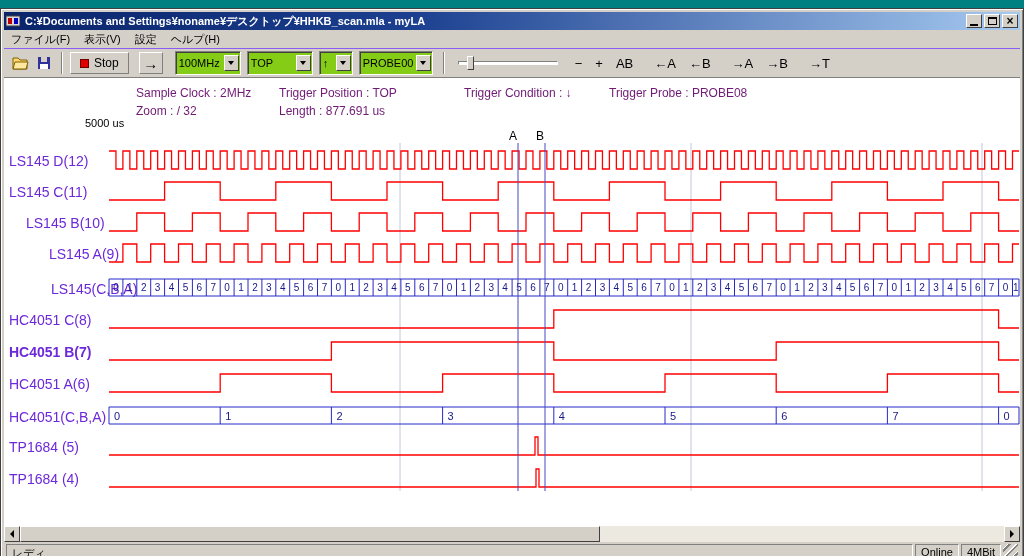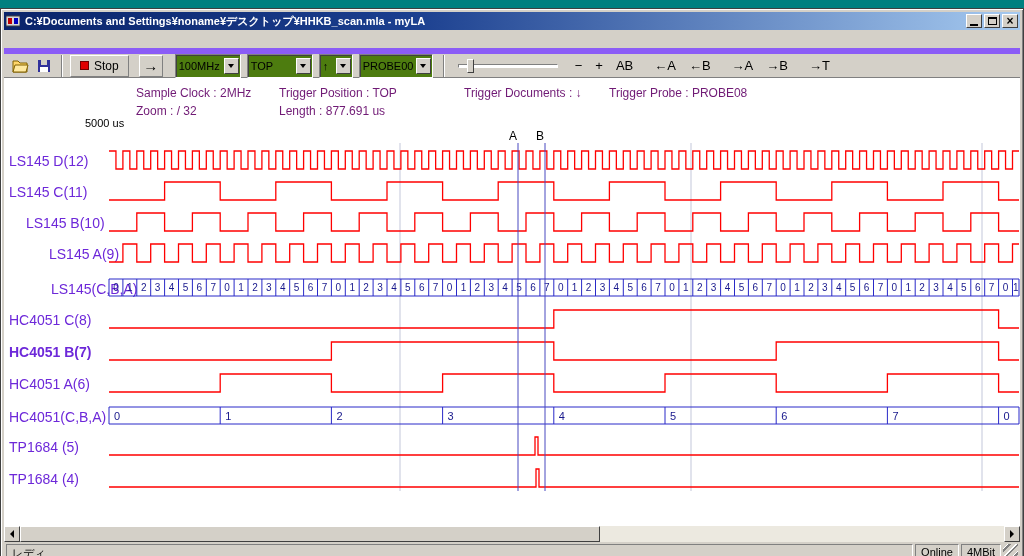--- a/index.html
+++ b/index.html
@@ -20,30 +20,30 @@
              display:flex; align-items:center; justify-content:center; }
   .g-min { width:8px; height:2px; background:#000; margin-top:7px; }
   .g-max { width:9px; height:8px; border:1px solid #000; border-top-width:2px; }
   .g-close { font-size:12px; font-weight:bold; line-height:10px; }
 
   .menubar { position:absolute; left:3px; top:21px; right:3px; height:18px;
              display:flex; align-items:center; font-size:11px; }
   .menu-item { padding:2px 7px; }
 
   .toolbar { position:absolute; left:3px; top:39px; right:3px; height:30px;
-             border-top:6px solid #8b5cf6; border-bottom:1px solid #808080;
+             border-top:1px solid #8b5cf6; border-bottom:1px solid #808080;
              display:flex; align-items:center; padding:0 4px; background:#d4d0c8; }
   .tool-btn { width:24px; height:22px; display:flex; align-items:center; justify-content:center; }
   .tool-btn.raised { border:1px solid; border-color:#fff #808080 #808080 #fff; }
   .tsep { width:2px; height:22px; border-left:1px solid #808080; border-right:1px solid #fff; margin:0 5px; }
   .stop-btn { display:flex; align-items:center; gap:5px; padding:2px 9px; height:22px; margin-left:2px;
               border:1px solid; border-color:#fff #808080 #808080 #fff; font-size:12px; background:#d4d0c8; }
   .stop-square { width:9px; height:9px; background:#e00000; border:1px solid #700000; }
   .run-glyph { font-size:15px; font-weight:bold; line-height:1; }
-  .combo { display:flex; align-items:center; height:24px; background:#4d7c0f;
+  .combo { display:flex; align-items:center; height:24px; background:#84cc16;
            border:1px solid; border-color:#808080 #fff #fff #808080; box-shadow: inset 1px 1px 0 #404040; margin-left:6px; }
   .combo-text { flex:1; font-size:11px; padding:0 3px; white-space:nowrap; overflow:hidden; }
   .combo-btn { width:15px; height:16px; margin-right:1px; background:#d4d0c8;
                border:1px solid; border-color:#fff #404040 #404040 #fff;
                display:flex; align-items:center; justify-content:center; }
   .tri { width:0; height:0; border-left:3px solid transparent; border-right:3px solid transparent; border-top:4px solid #000; }
   .w64 { width:66px; } .w34 { width:34px; } .w74 { width:74px; }
   .slider { position:relative; width:100px; height:20px; margin-left:8px; }
   .slider-track { position:absolute; left:0; right:0; top:8px; height:4px; background:#fff;
                   border:1px solid; border-color:#808080 #fff #fff #808080; }
@@ -97,20 +97,26 @@
         </span>
       <span class="win-btn">
           <span class="g-max"></span>
         </span>
       <span class="win-btn">
           <span class="g-close">×</span>
         </span>
     </span>
   </div>
 
+  <div class="menubar" id="menubar">
+      <span class="menu-item">ファイル(F)</span>
+      <span class="menu-item">表示(V)</span>
+      <span class="menu-item">設定</span>
+      <span class="menu-item">ヘルプ(H)</span>
+    </div>
 
   <div class="toolbar">
     <span class="tool-btn">
       <svg width="17" height="14" viewBox="0 0 17 14">
         <path d="M1 2 h5 l2 2 h7 v9 h-14 z" fill="#ffd66b" stroke="#806000"></path>
         <path d="M3 6 h13 l-2 7 h-13 z" fill="#ffe9a0" stroke="#806000"></path>
       </svg>
     </span>
     <span class="tool-btn">
       <svg width="14" height="14" viewBox="0 0 14 14">
@@ -173,21 +179,21 @@
         <span class="nav-group">
           <span class="tool-text-btn">→T</span>
         </span>
       </span>
   </div>
 
   <div class="client"></div>
 
   <span class="info-span" style="left:115px;top:77px">Sample Clock : 2MHz</span>
   <span class="info-span" style="left:258px;top:77px">Trigger Position : TOP</span>
-  <span class="info-span" style="left:443px;top:77px">Trigger Documents : ↓</span>
+  <span class="info-span" style="left:443px;top:77px">Trigger Condition : ↓</span>
   <span class="info-span" style="left:588px;top:77px">Trigger Probe : PROBE08</span>
   <span class="info-span" style="left:115px;top:95px">Zoom : /  32</span>
   <span class="info-span" style="left:258px;top:95px">Length : 877.691 us</span>
   <span class="time-label">5000 us</span>
 
   <div id="label-col">
       <div class="ch-label" style="top: 144px;">LS145 D(12)</div>
       <div class="ch-label" style="top: 175px;">LS145 C(11)</div>
       <div class="ch-label" style="top: 206px; margin-left: 17px;">LS145 B(10)</div>
       <div class="ch-label" style="top: 237px; margin-left: 40px;">LS145 A(9)</div>

